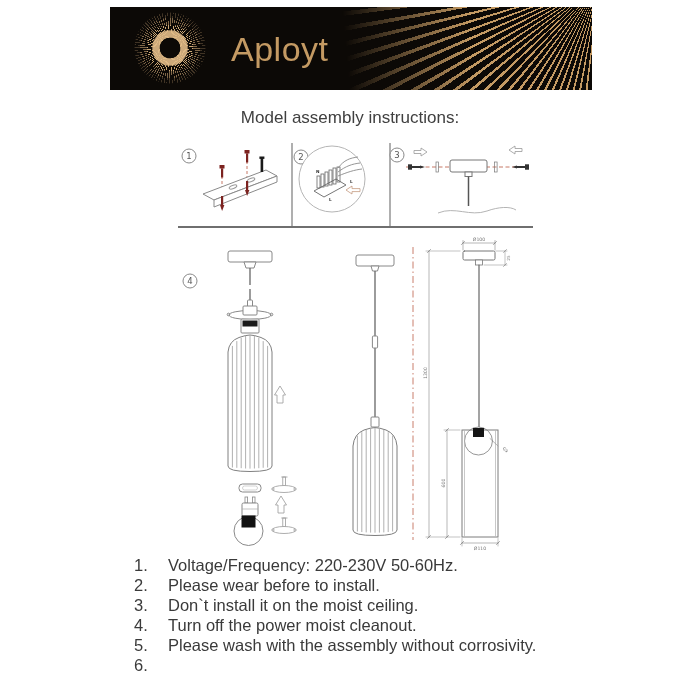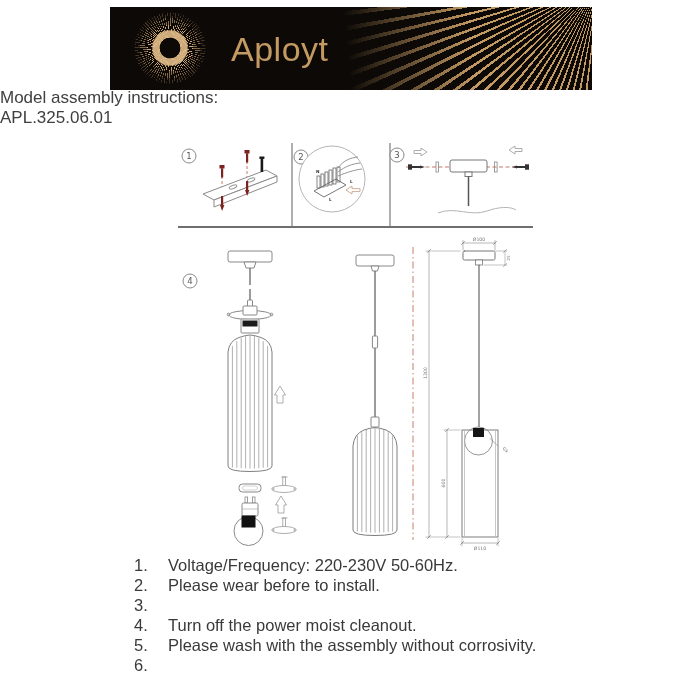--- a/index.html
+++ b/index.html
@@ -19,21 +19,21 @@
                  mask:radial-gradient(circle,#000 0 23px,rgba(0,0,0,.6) 23px 30px,rgba(0,0,0,.28) 30px 35px,transparent 36px);}
   .brand{position:absolute;left:121px;top:25px;font-size:34px;line-height:34px;
          color:#c49a63;letter-spacing:.5px;font-weight:400;}
   .rays{position:absolute;right:0;top:0;width:265px;height:100%;
         background:repeating-conic-gradient(from 115deg at 103% -30%,
                    rgba(196,154,99,0) 0deg 2.3deg,#c49a63 2.3deg 3.3deg);
         -webkit-mask:linear-gradient(265deg,#000 45%,transparent 92%);
                 mask:linear-gradient(265deg,#000 45%,transparent 92%);}
 
   
-  .heading{position:absolute;left:0;top:88px;width:700px;text-align:left;
+  .heading{position:absolute;left:0;top:108px;width:700px;text-align:center;
            color:#404040;font-size:17px;line-height:20px;font-weight:500;}
 
   
   .drawings{position:absolute;left:0;top:0;width:700px;height:560px;}
   .drawings text{font-family:"DejaVu Sans",sans-serif;}
 
   
   .instructions{position:absolute;left:134px;top:556px;width:480px;
                 color:#3a3a3a;font-size:16.5px;line-height:19.9px;}
   .ins-row{display:flex;}
@@ -46,21 +46,20 @@
 <div class="page">
 
   <div class="banner">
     <div class="burst"></div>
     <div class="brand">Aployt</div>
     <div class="rays"></div>
   </div>
 
   <div class="heading">
     <div>Model assembly instructions:</div>
-    <div>APL.325.06.01</div>
   </div>
 
   <svg class="drawings" viewBox="0 0 700 560">
 
     <line x1="292" y1="143" x2="292" y2="226" stroke="#8d8d8d" stroke-width="1.4"></line>
     <line x1="390" y1="143" x2="390" y2="226" stroke="#8d8d8d" stroke-width="1.4"></line>
     <line x1="178" y1="227" x2="533" y2="227" stroke="#6f6f6f" stroke-width="2"></line>
 
     <g>
       <circle cx="189" cy="156" r="7" fill="#fff" stroke="#8a8a8a"></circle>
@@ -254,20 +253,21 @@
     <div class="ins-row">
       <span class="ins-num">1.</span>
       <span class="ins-text">Voltage/Frequency: 220-230V 50-60Hz.</span>
     </div>
     <div class="ins-row">
       <span class="ins-num">2.</span>
       <span class="ins-text">Please wear before to install.</span>
     </div>
     <div class="ins-row">
       <span class="ins-num">3.</span>
+      <span class="ins-text">Don`t install it on the moist ceiling.</span>
     </div>
     <div class="ins-row">
       <span class="ins-num">4.</span>
       <span class="ins-text">Turn off the power moist cleanout.</span>
     </div>
     <div class="ins-row">
       <span class="ins-num">5.</span>
       <span class="ins-text">Please wash with the assembly without corrosivity.</span>
     </div>
     <div class="ins-row">

